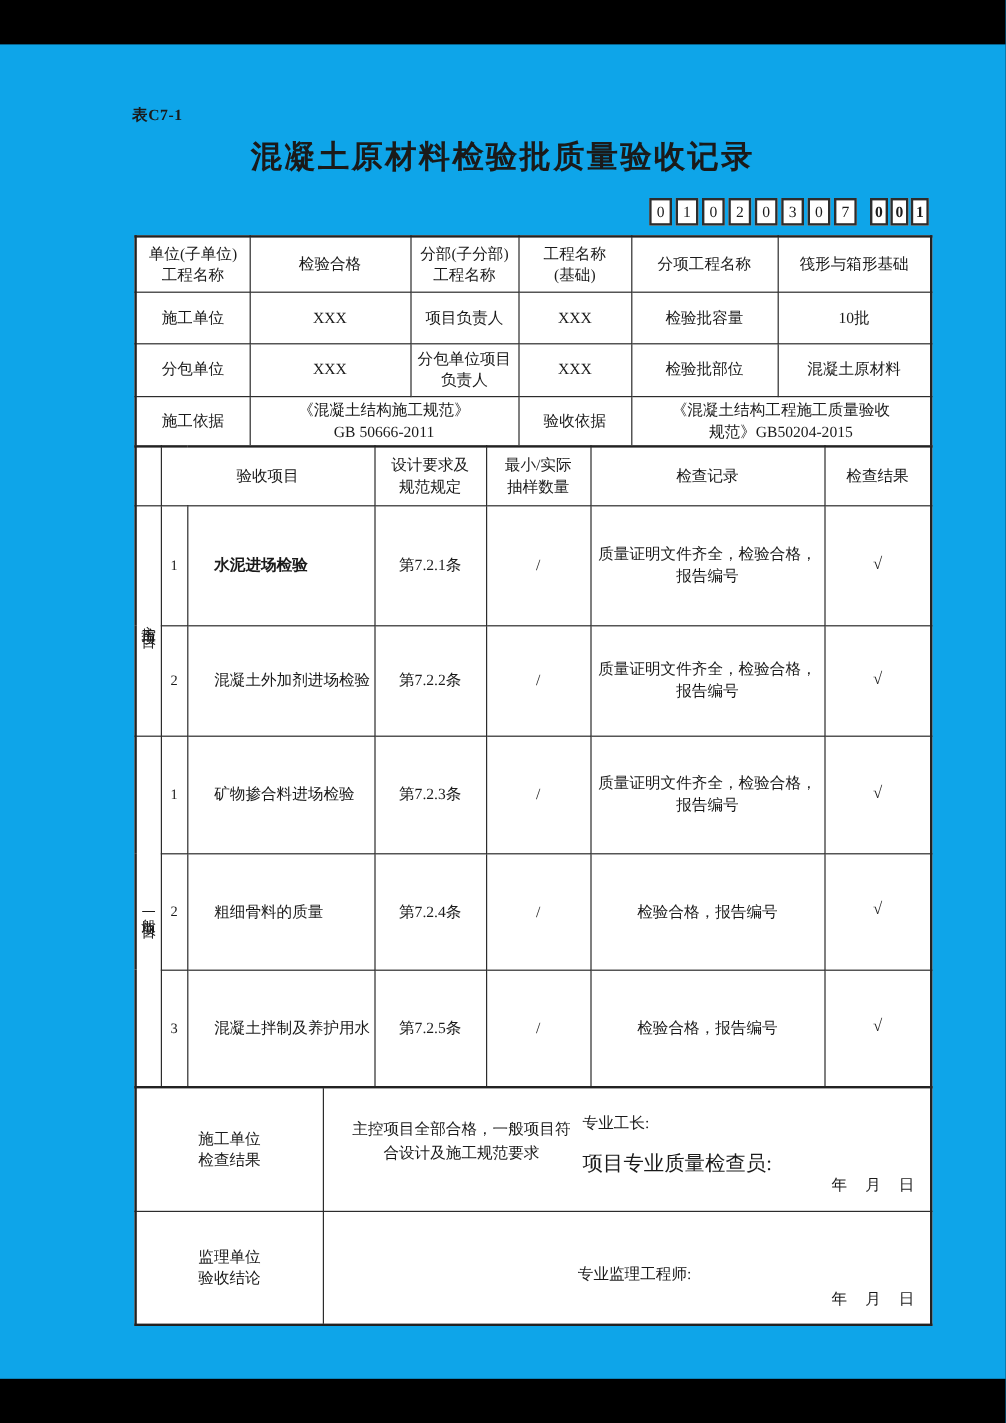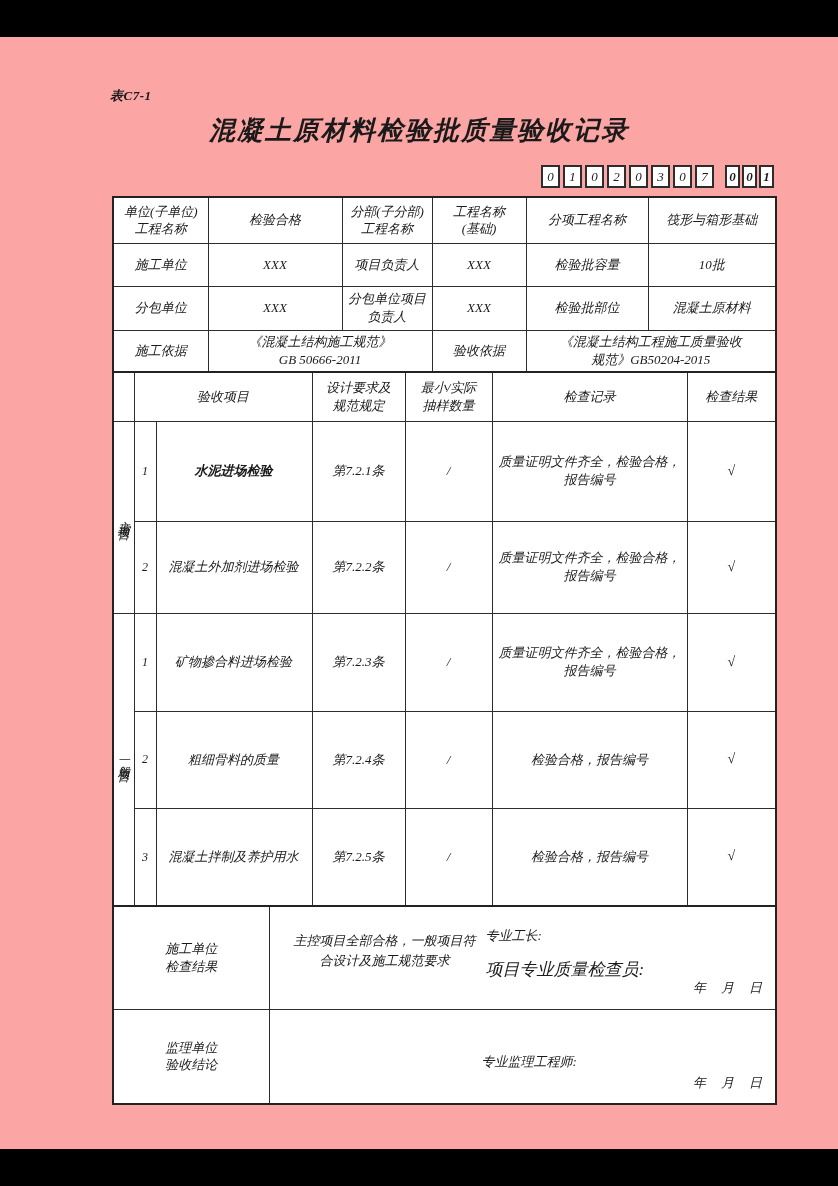--- a/index.html
+++ b/index.html
@@ -6,22 +6,21 @@
   body{
     width:838px;height:1186px;
     background:#000;
     position:relative;
     overflow:hidden;
     font-family:"Liberation Serif","DejaVu Serif",serif;
     color:#1a1a1a;
   }
   .page{
     position:absolute;left:0;top:37px;width:838px;height:1112px;
-    background:#fca5a5;
-    font-style:italic;
+    background:#0ea5e9;
   }
   .form-code{
     position:absolute;left:110px;top:50px;
     font-size:13px;font-weight:bold;letter-spacing:.5px;
   }
   .doc-title{
     position:absolute;left:0;right:0;top:76px;
     text-align:center;font-size:26px;font-weight:bold;letter-spacing:2px;
   }
   .serial{
@@ -45,21 +44,21 @@
     background:#fff;
   }
   table + table{margin-top:-2px;}
   td{
     border:1px solid #2c2c2c;
     font-size:13px;text-align:center;vertical-align:middle;
     padding:2px 3px;white-space:pre-line;line-height:1.35;
     overflow:hidden;
   }
   .t-info,.t-main,.t-foot{border:2px solid #222;}
-  .item-col{text-align:center;padding-left:2px;}
+  .item-col{text-align:left;padding-left:22px;}
   .bold{font-weight:bold;}
   .num-col{font-size:12px;padding:0;}
   .vert{
     writing-mode:vertical-rl;text-orientation:upright;
     font-size:12px;letter-spacing:3px;padding:0;
   }
   .record-col{font-size:13px;}
   .result-col{font-size:14px;}
   .slash{font-size:13px;}
   .foot-label{font-size:13px;}

